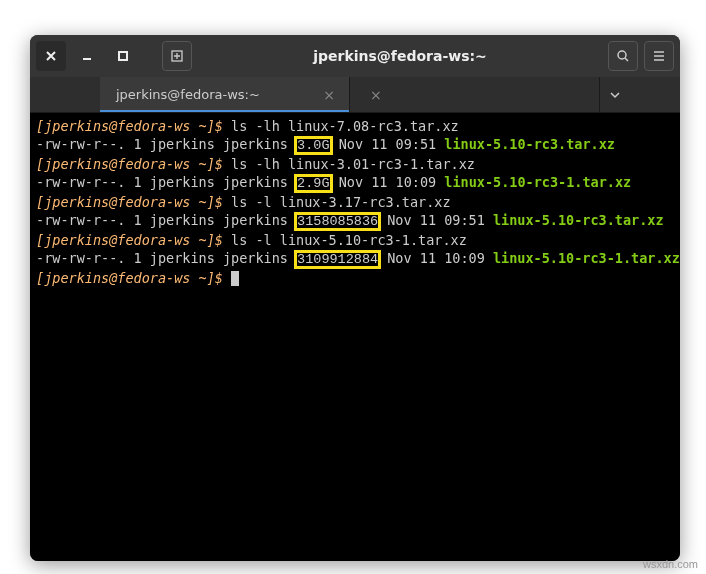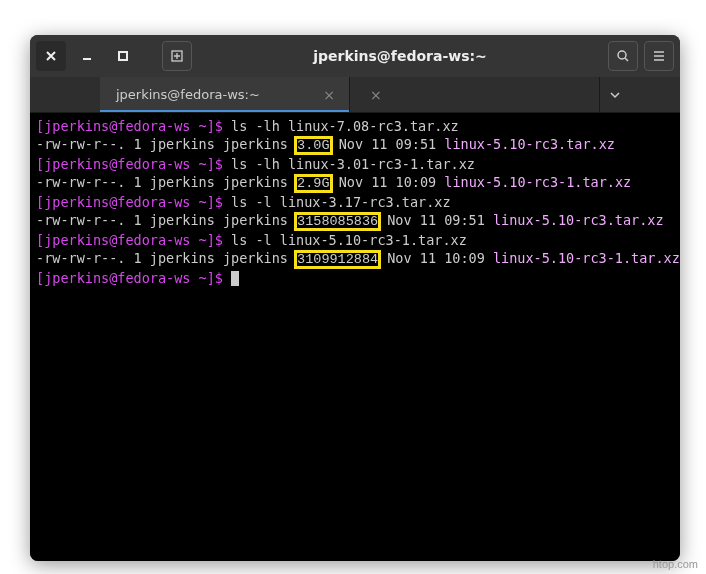--- a/index.html
+++ b/index.html
@@ -83,22 +83,22 @@
   .term {
     flex: 1;
     background: #000;
     color: #ccc;
     padding: 4px 6px;
     font-size: 13.5px;
     line-height: 18px;
     white-space: pre;
     overflow: hidden;
   }
-  .ps1 { color: #d946ef; }
-  .fn { color: #f0abfc; font-weight: normal; }
+  .ps1 { color: #fdba74; font-style: italic; }
+  .fn { color: #84cc16; font-weight: bold; }
   .hl {
     outline: 3px solid #f7e017;
     outline-offset: -1px;
     padding: 0 1px;
     font-family: Liberation Mono, monospace;
   }
   .cursor {
     display: inline-block;
     width: 8px;
     height: 15px;
@@ -178,13 +178,13 @@
 <span class="ps1">[jperkins@fedora-ws ~]$ </span><span>ls -lh linux-3.01-rc3-1.tar.xz</span>
 <span>-rw-rw-r--. 1 jperkins jperkins </span><span class="hl">2.9G</span><span> Nov 11 10:09 </span><span class="fn">linux-5.10-rc3-1.tar.xz</span>
 <span class="ps1">[jperkins@fedora-ws ~]$ </span><span>ls -l linux-3.17-rc3.tar.xz</span>
 <span>-rw-rw-r--. 1 jperkins jperkins </span><span class="hl">3158085836</span><span> Nov 11 09:51 </span><span class="fn">linux-5.10-rc3.tar.xz</span>
 <span class="ps1">[jperkins@fedora-ws ~]$ </span><span>ls -l linux-5.10-rc3-1.tar.xz</span>
 <span>-rw-rw-r--. 1 jperkins jperkins </span><span class="hl">3109912884</span><span> Nov 11 10:09 </span><span class="fn">linux-5.10-rc3-1.tar.xz</span>
 <span class="ps1">[jperkins@fedora-ws ~]$ </span><span class="cursor"></span></div>
 
 </div>
 
-<div class="watermark">htop.com</div>
+<div class="watermark">wsxdn.com</div>
 
 </body></html>

